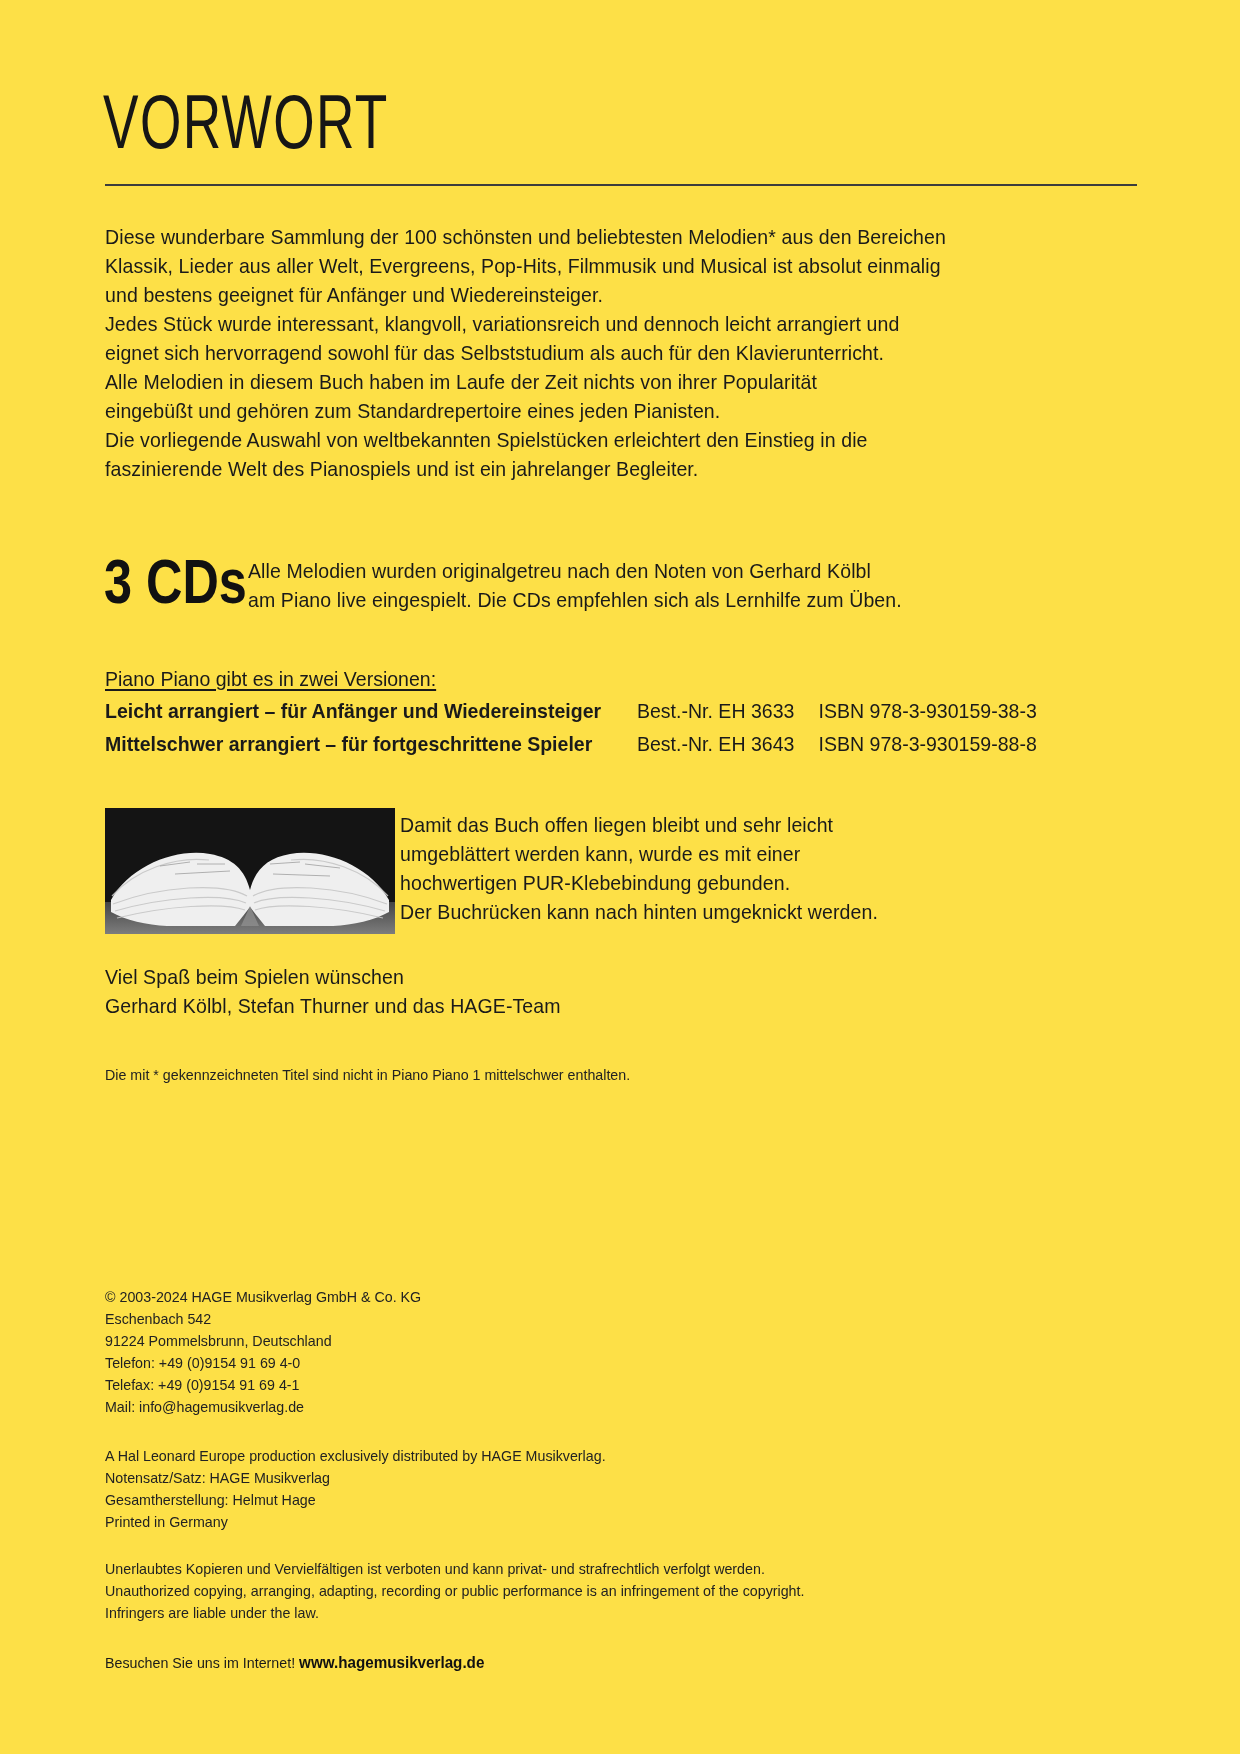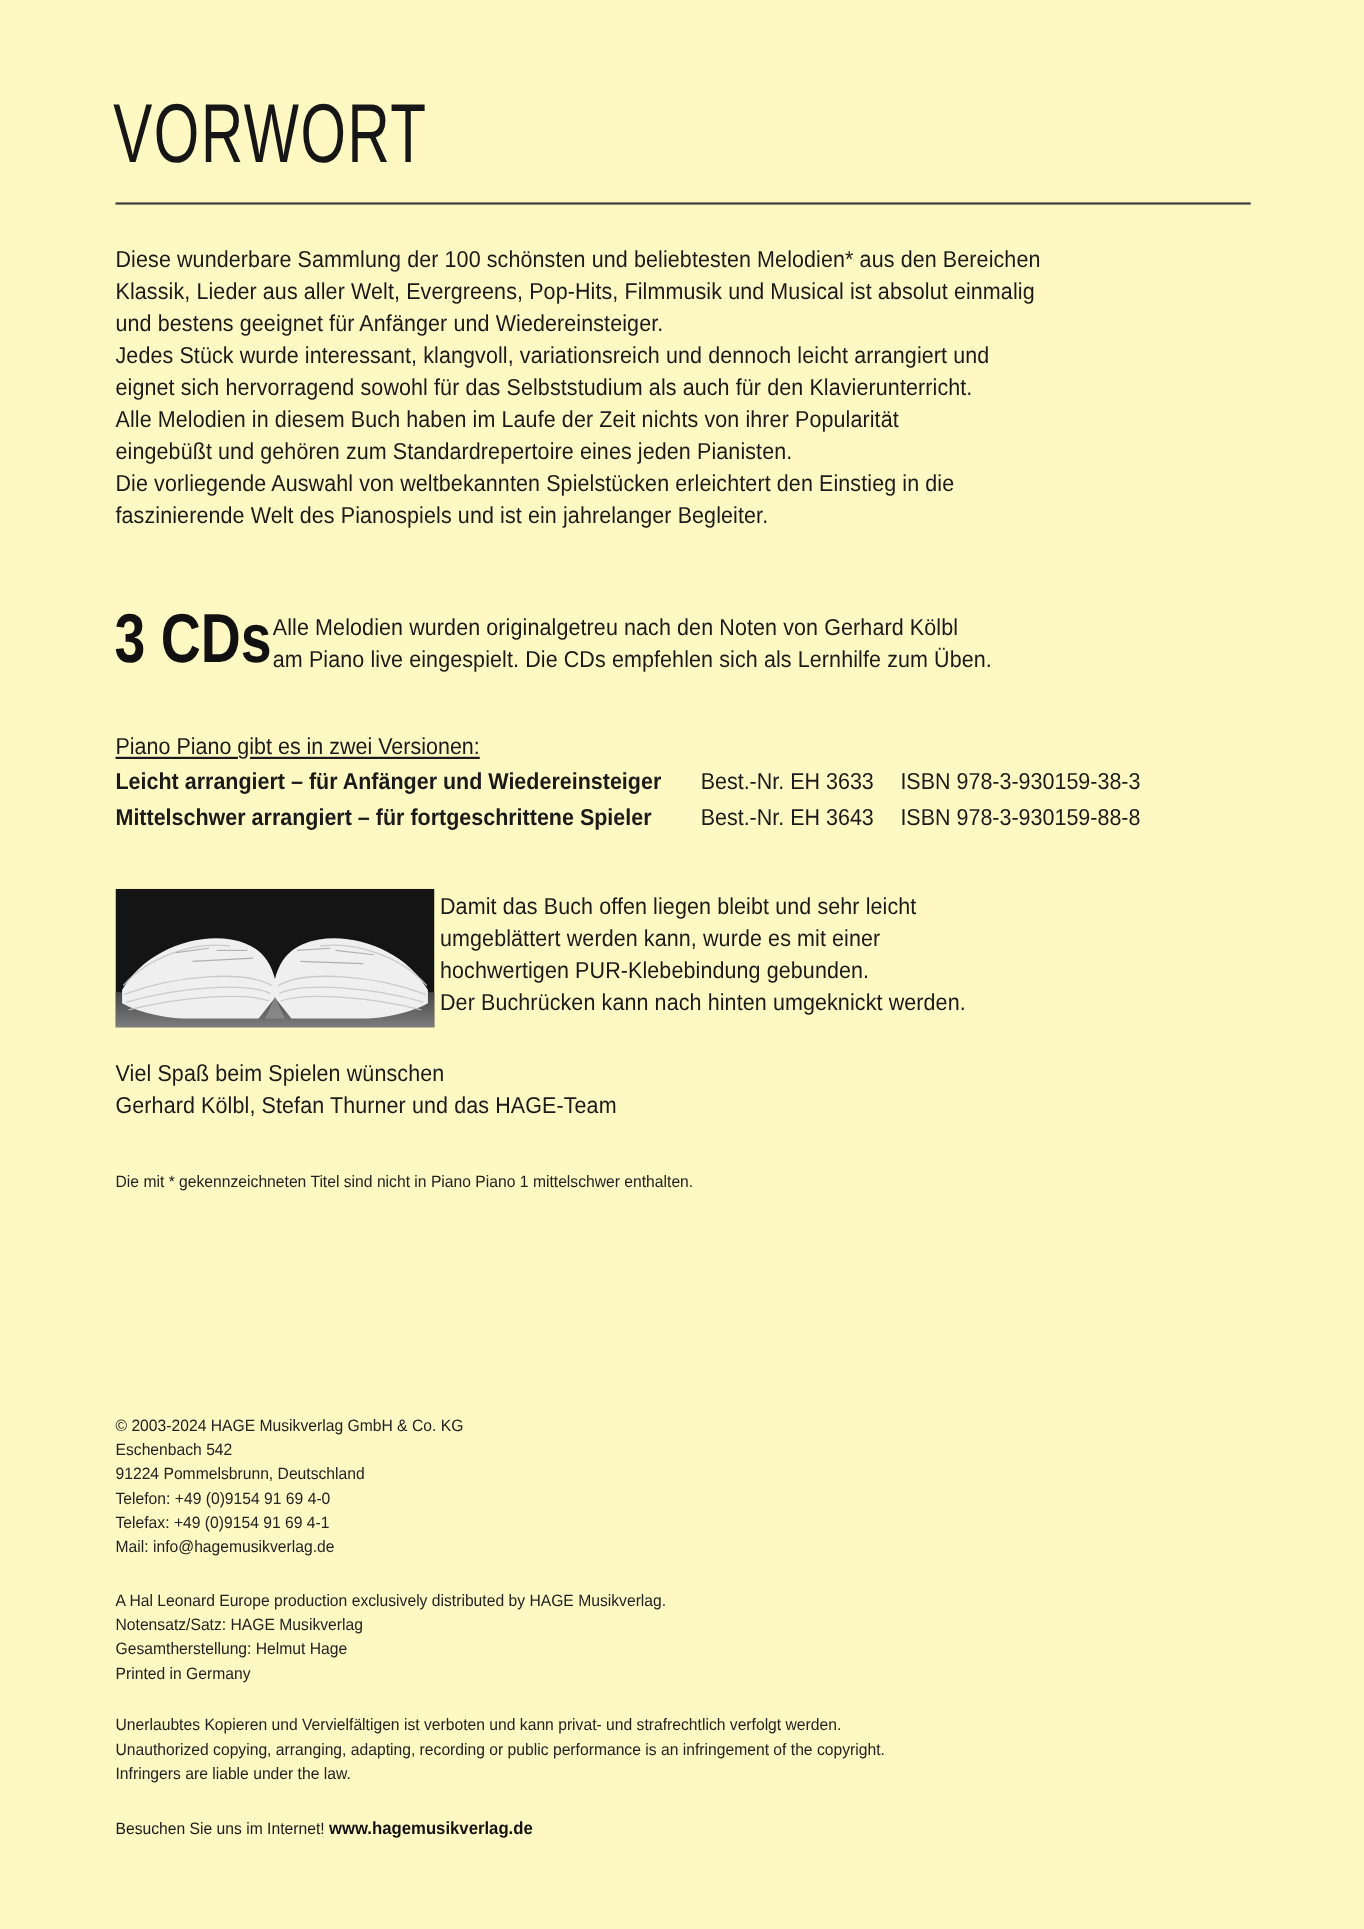--- a/index.html
+++ b/index.html
@@ -1,20 +1,20 @@
 <!DOCTYPE html>
 <html style="--text-color: #1a1a1a; --rule-color: #3c3c3c;"><head>
 <meta charset="utf-8">
 <style>
   html,body { margin:0; padding:0; background:#e8e8e8; }
   .page {
     position:relative;
     width:1240px; height:1754px;
     margin:0 auto;
-    background:#fef9c3;
+    background:#fde047;
     font-family:"Liberation Sans", sans-serif;
     color:var(--text-color, #1a1a1a);
     overflow:hidden;
   }
   .abs { position:absolute; }
   .cond { transform:scaleX(0.93); transform-origin:0 0; }
   .cond-sm { transform:scaleX(0.95); transform-origin:0 0; }
 
   .title {
     left:103px; top:84px;

